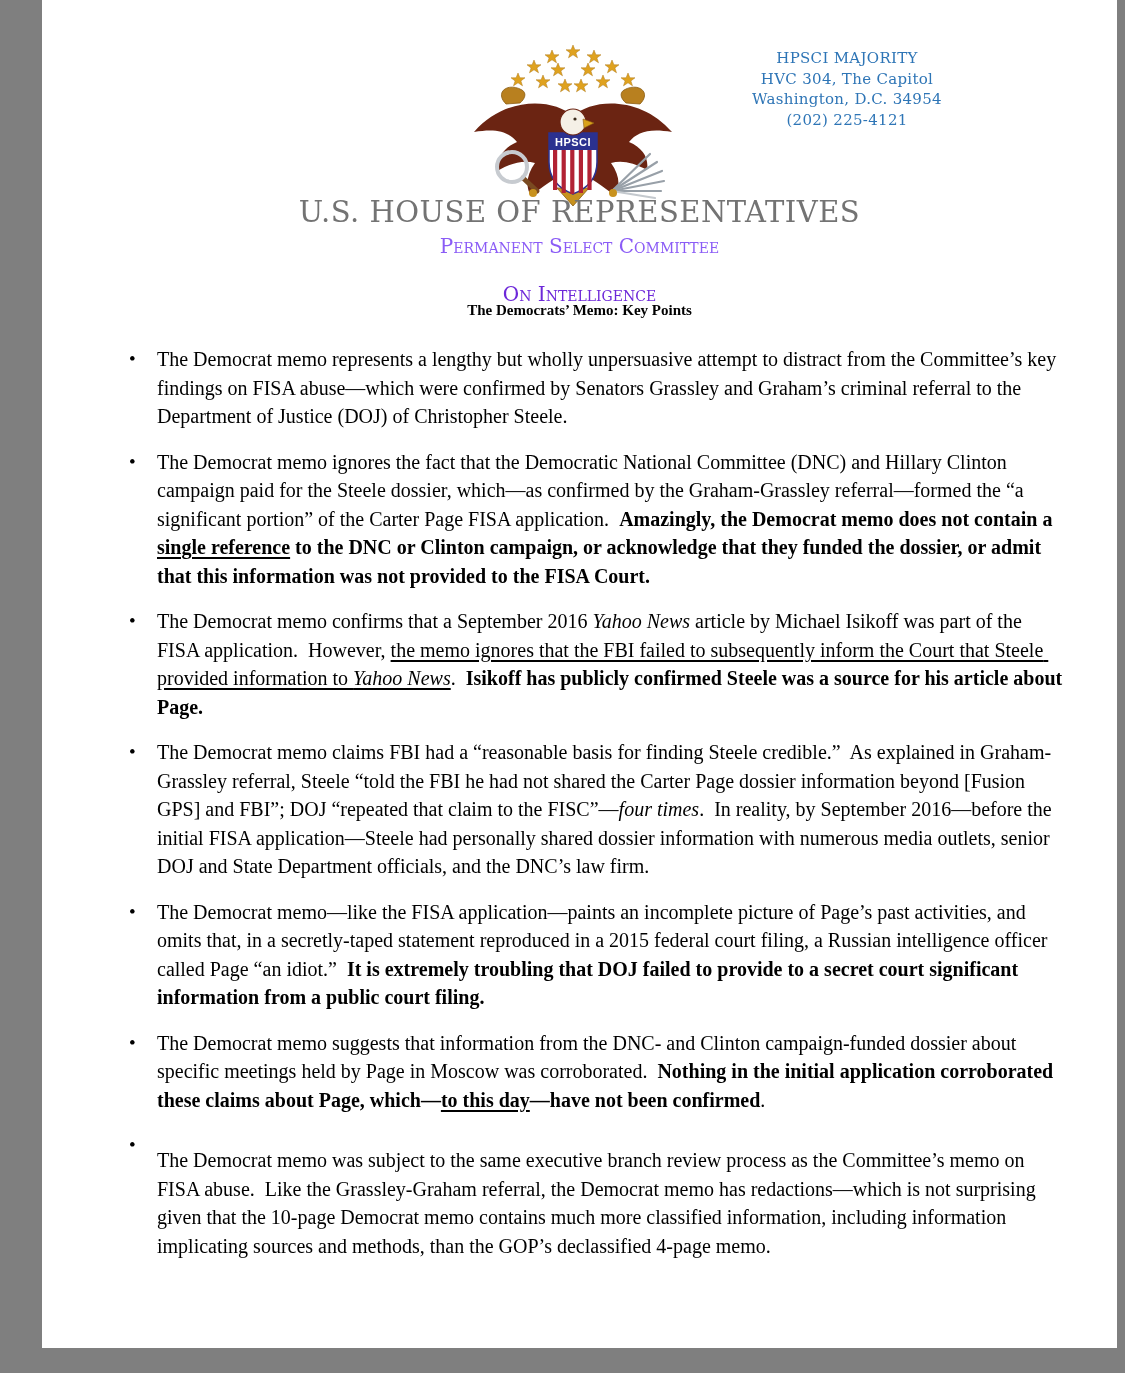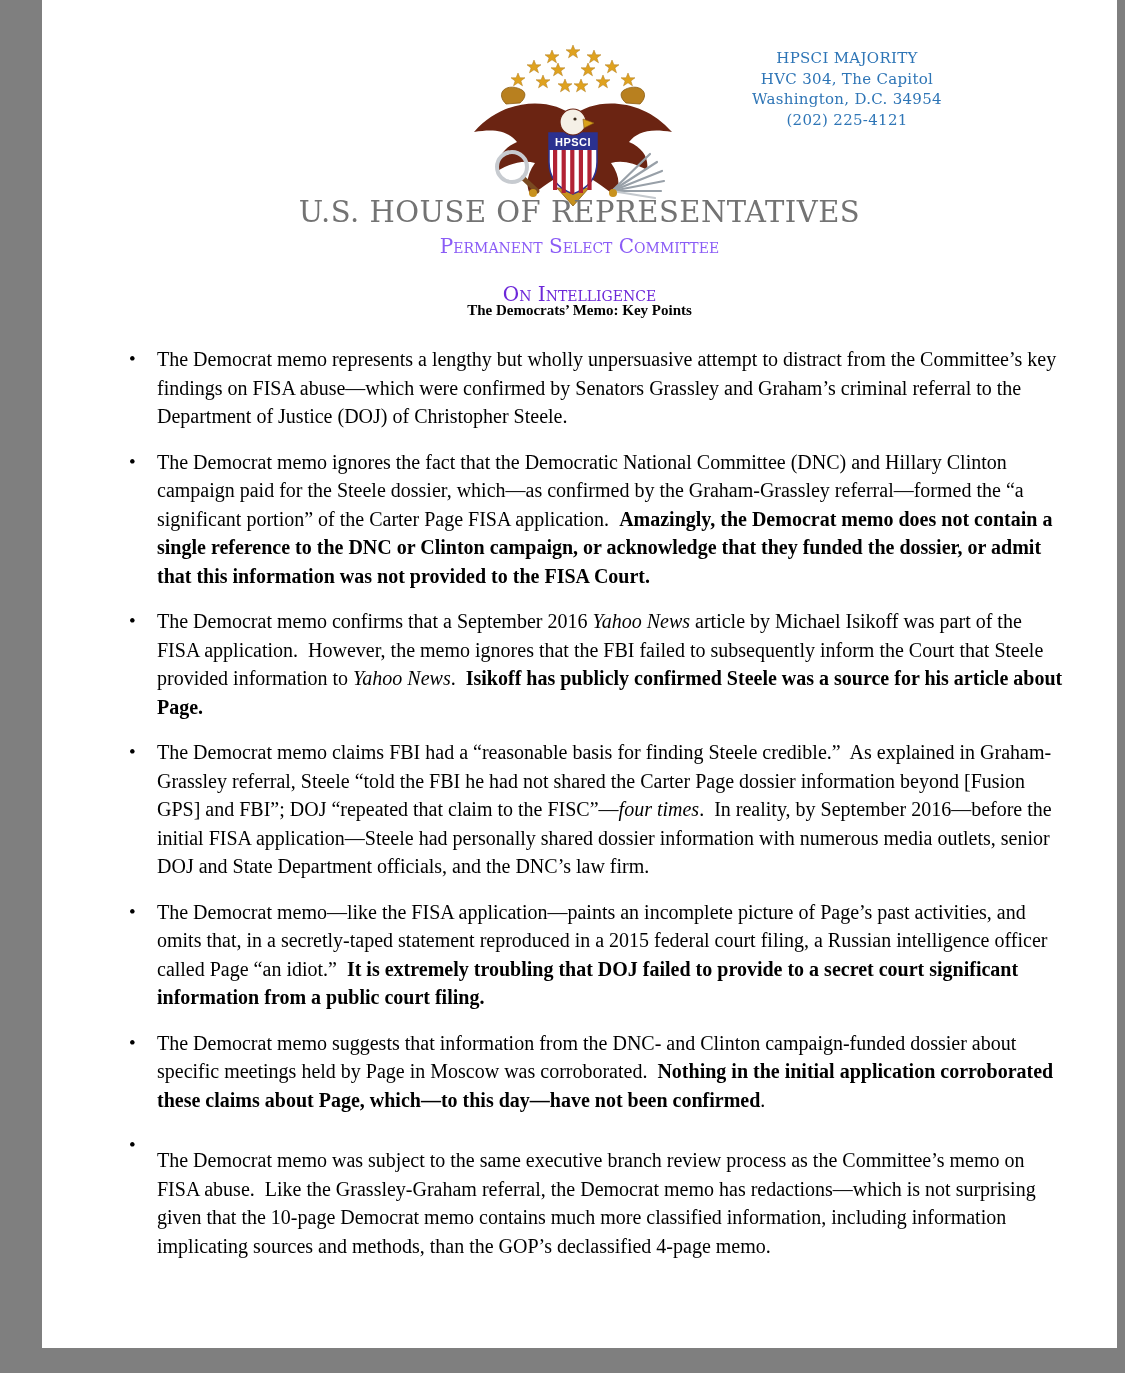--- a/index.html
+++ b/index.html
@@ -78,21 +78,21 @@
   ul.keypoints li::before{
     content:"\2022";
     position:absolute;left:0;top:0;
     font-size:19px;
   }
   ul.keypoints li:last-child{
     padding-top:15px;
   }
   .seg-b{font-weight:bold;}
   .seg-i{font-style:italic;}
-  .seg-u{text-decoration-thickness:1.6px;text-underline-offset:3px;}
+  .seg-u{text-decoration:underline;text-decoration-thickness:1.6px;text-underline-offset:3px;}
 </style>
 </head>
 <body>
 
 <div class="page">
 
   <div class="contact">
     <div>HPSCI MAJORITY</div>
     <div>HVC 304, The Capitol</div>
     <div>Washington, D.C. 34954</div>

